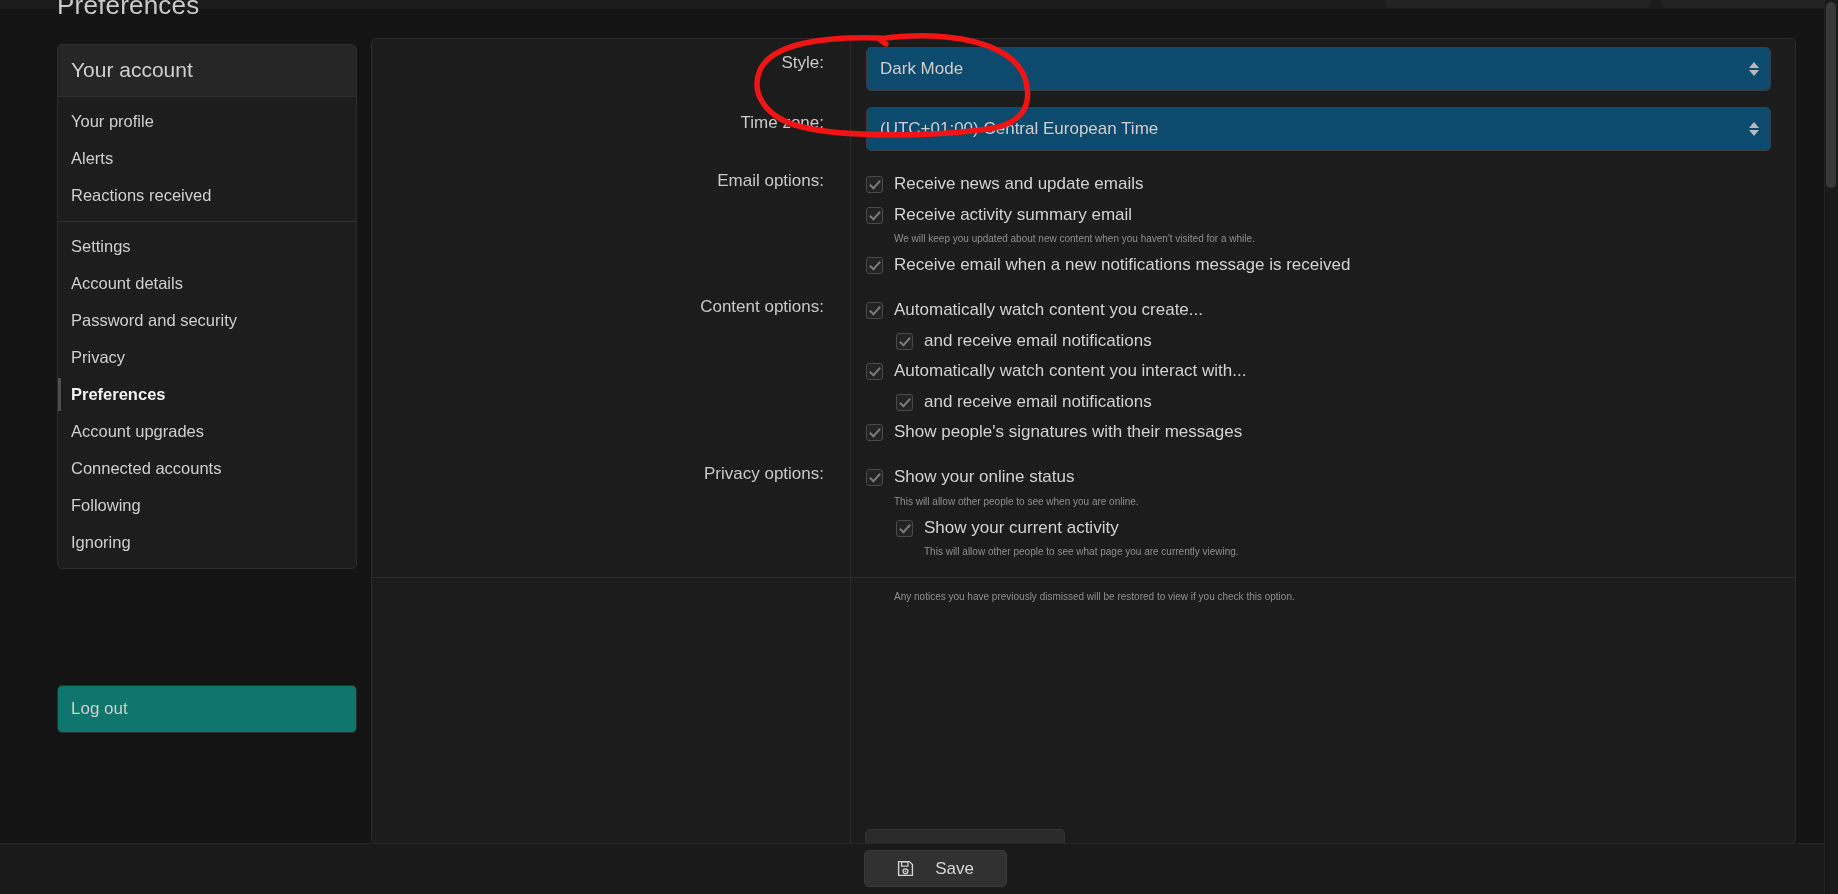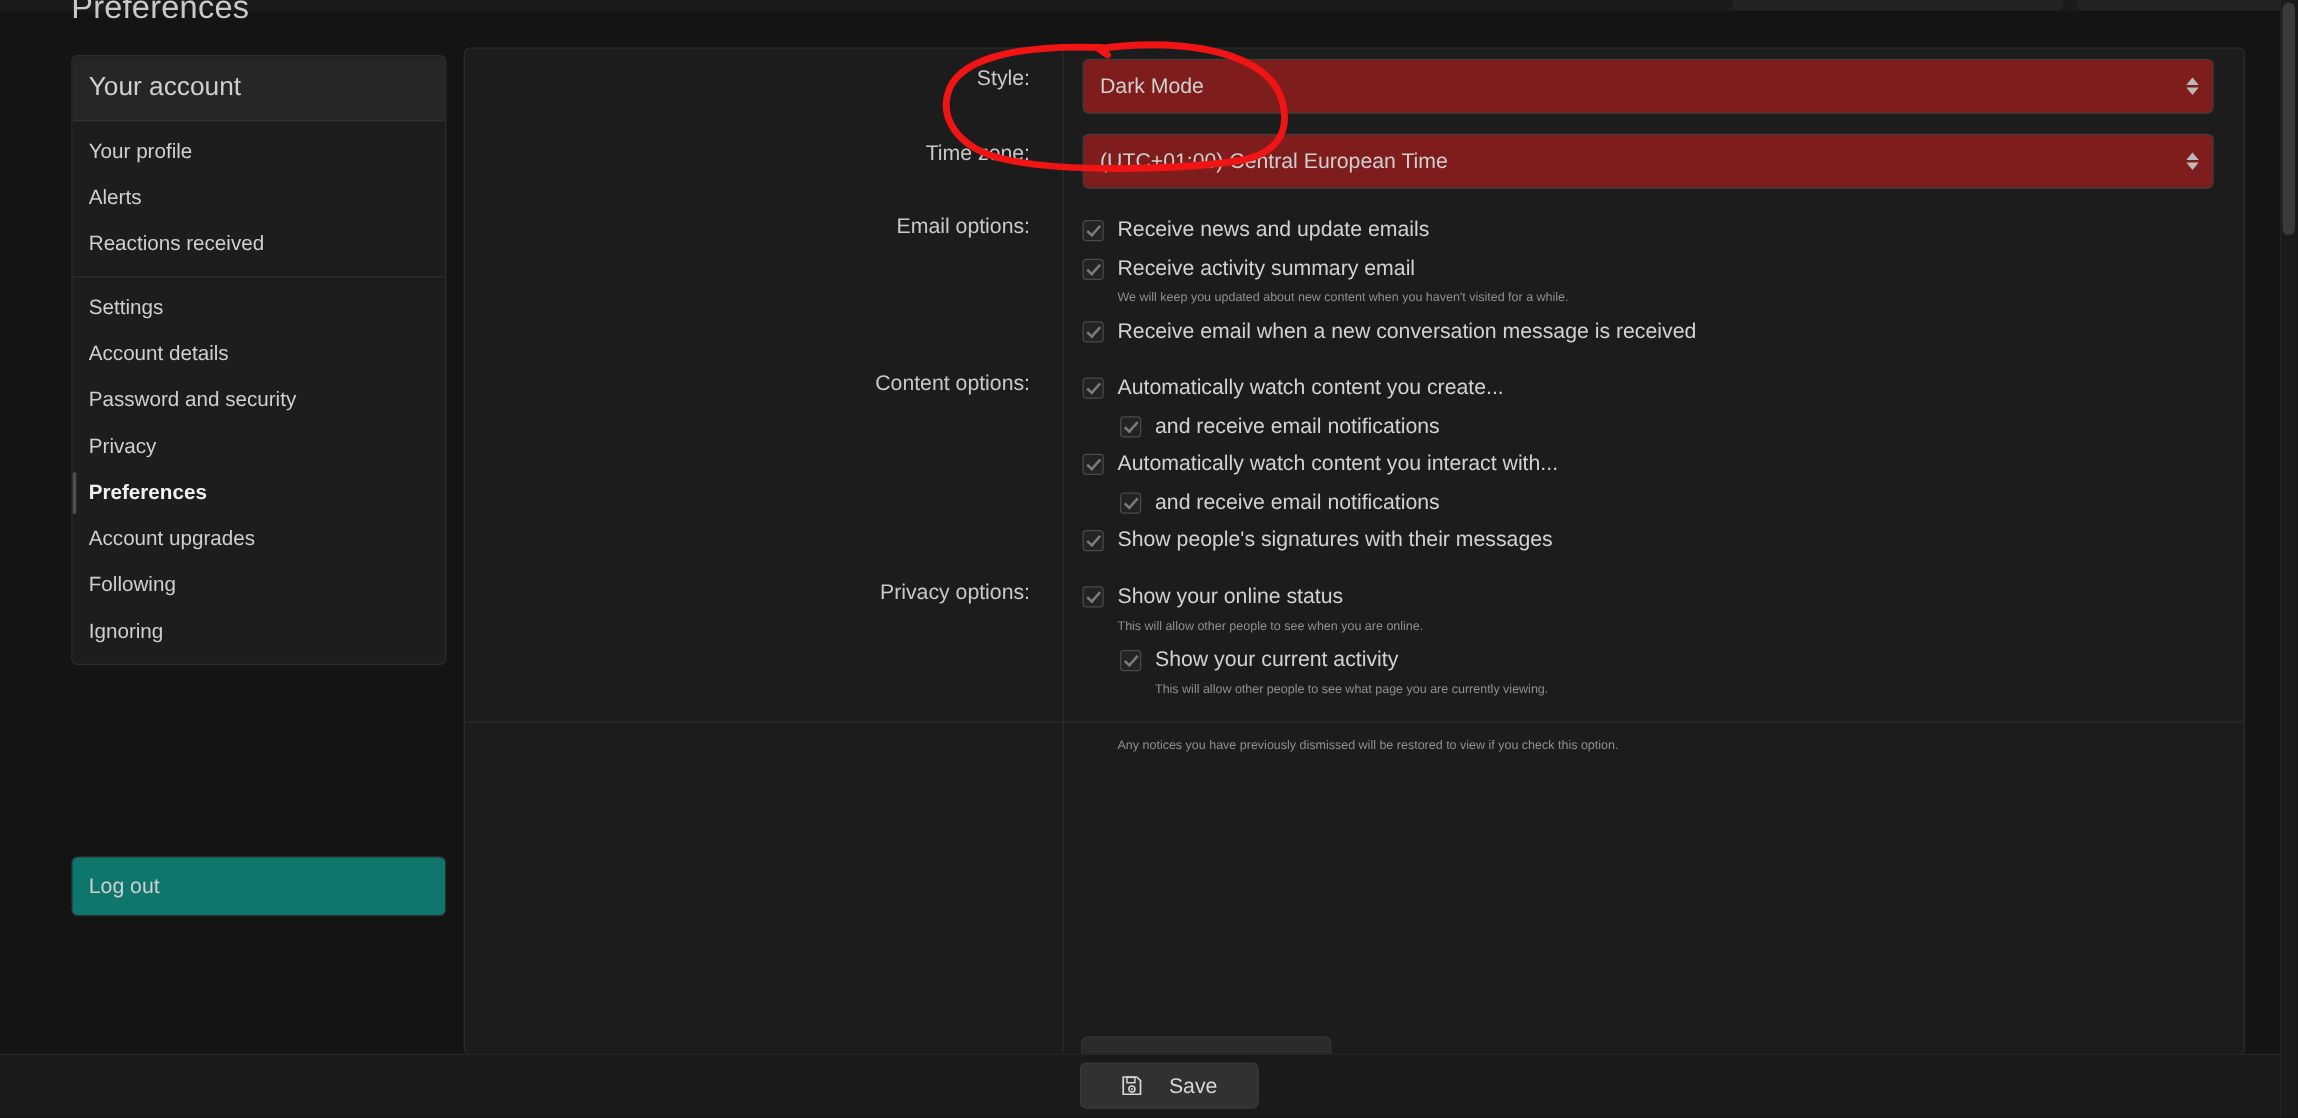--- a/index.html
+++ b/index.html
@@ -63,21 +63,21 @@
   }
   .lbl {
     width:478px; flex:0 0 478px; text-align:right;
     padding:14px 26px 0 0; font-size:17px; color:#c9c9c9; white-space:nowrap;
   }
   .fld { flex:1 1 auto; padding:8px 24px 8px 16px; min-width:0; }
 
   
   .select {
     position:relative; width:100%; height:44px;
-    background:#7f1d1d; border:1px solid #3d3d3d; border-radius:5px;
+    background:#0c4a6e; border:1px solid #3d3d3d; border-radius:5px;
     display:flex; align-items:center; padding:0 34px 0 13px;
     font-size:17px; color:#cfcfcf; cursor:pointer;
   }
   .spin {
     position:absolute; right:11px; top:50%; transform:translateY(-50%);
     display:flex; flex-direction:column; gap:2px;
   }
   .spin i { display:block; width:0; height:0; border-left:5px solid transparent; border-right:5px solid transparent; }
   .spin i.up   { border-bottom:6px solid #b9b9b9; }
   .spin i.down { border-top:6px solid #b9b9b9; }
@@ -159,20 +159,21 @@
       <div class="sb-item">Reactions received</div>
     </div>
 
     <div class="sb-group">
       <div class="sb-item">Settings</div>
       <div class="sb-item">Account details</div>
       <div class="sb-item">Password and security</div>
       <div class="sb-item">Privacy</div>
       <div class="sb-item active">Preferences</div>
       <div class="sb-item">Account upgrades</div>
+      <div class="sb-item">Connected accounts</div>
       <div class="sb-item">Following</div>
       <div class="sb-item">Ignoring</div>
     </div>
   </div>
 
   <div class="logout-box">
     <div class="sb-item">Log out</div>
   </div>
 
   <div class="main">
@@ -211,21 +212,21 @@
           <span class="cbx checked"></span>
           <span class="cb-label">Receive news and update emails</span>
         </div>
         <div class="cb-row">
           <span class="cbx checked"></span>
           <span class="cb-label">Receive activity summary email</span>
         </div>
         <div class="cb-hint">We will keep you updated about new content when you haven't visited for a while.</div>
         <div class="cb-row">
           <span class="cbx checked"></span>
-          <span class="cb-label">Receive email when a new conversation message is received</span>
+          <span class="cb-label">Receive email when a new notifications message is received</span>
         </div>
       </div>
     </div>
 
     <div class="sect">
       <div class="lbl">Content options:</div>
       <div class="fld group">
         <div class="cb-row">
           <span class="cbx checked"></span>
           <span class="cb-label">Automatically watch content you create...</span>

